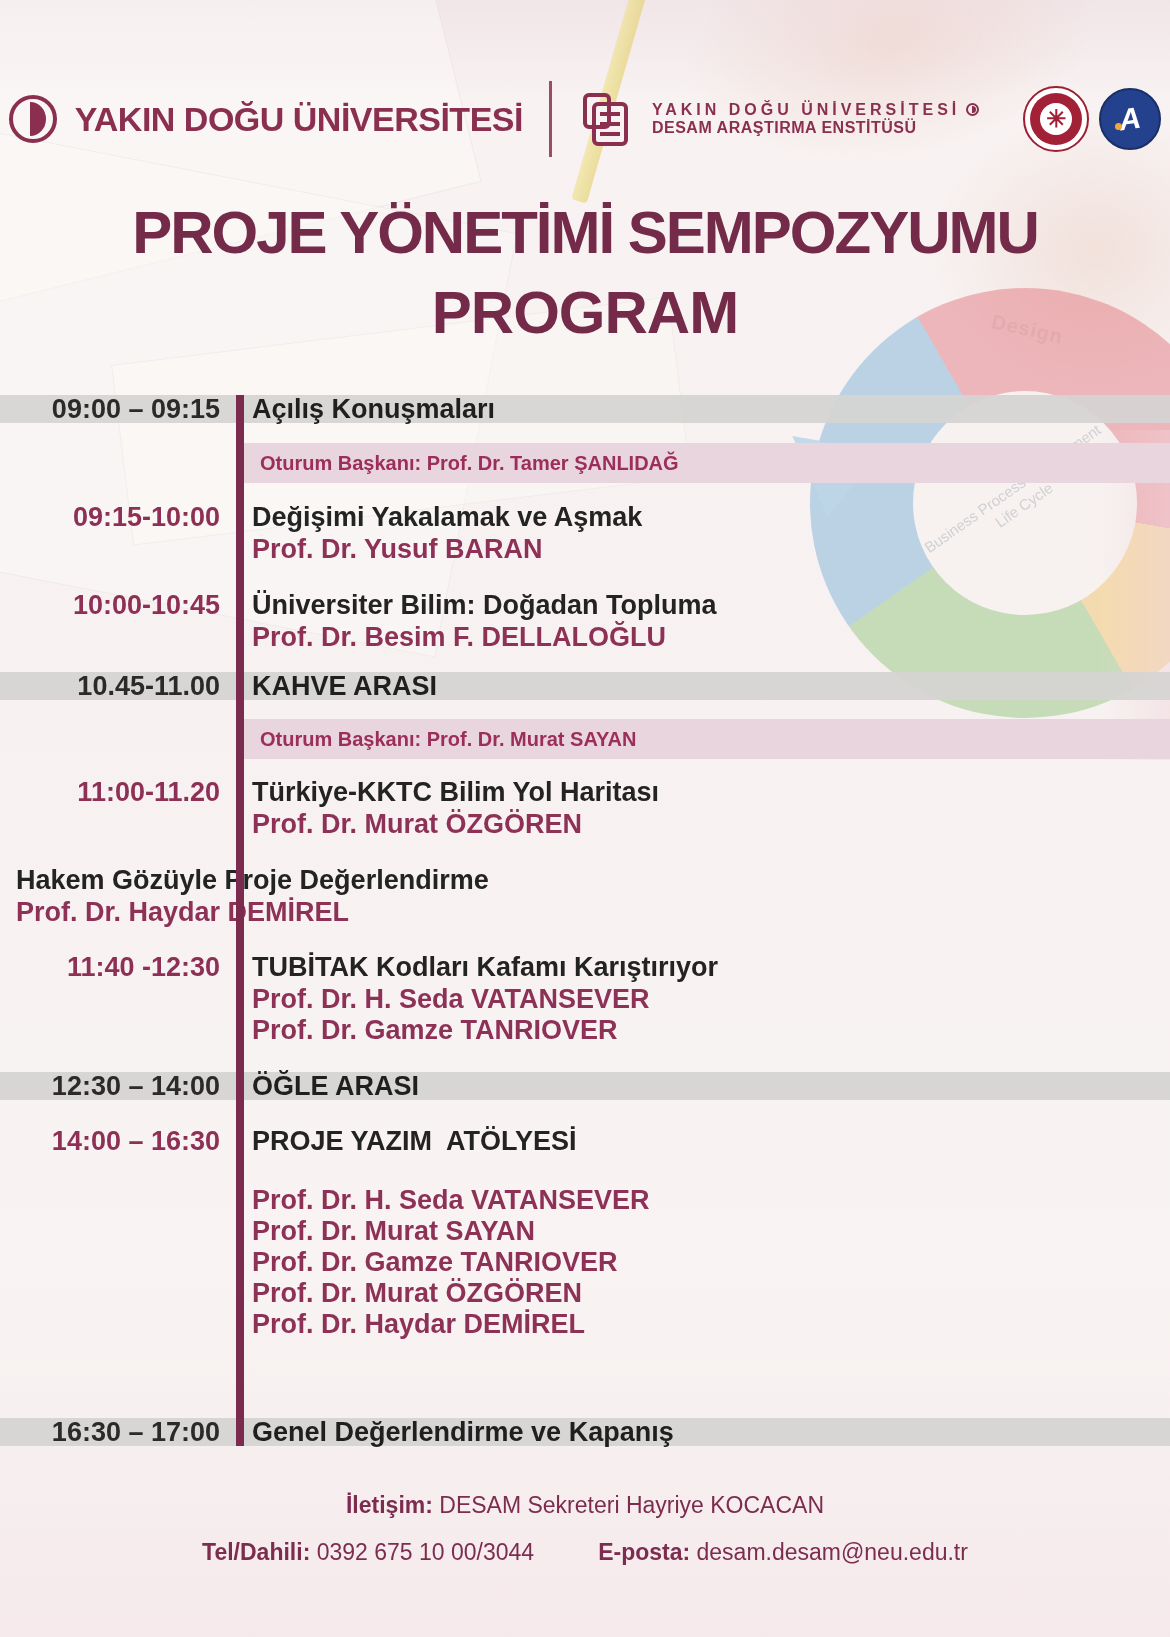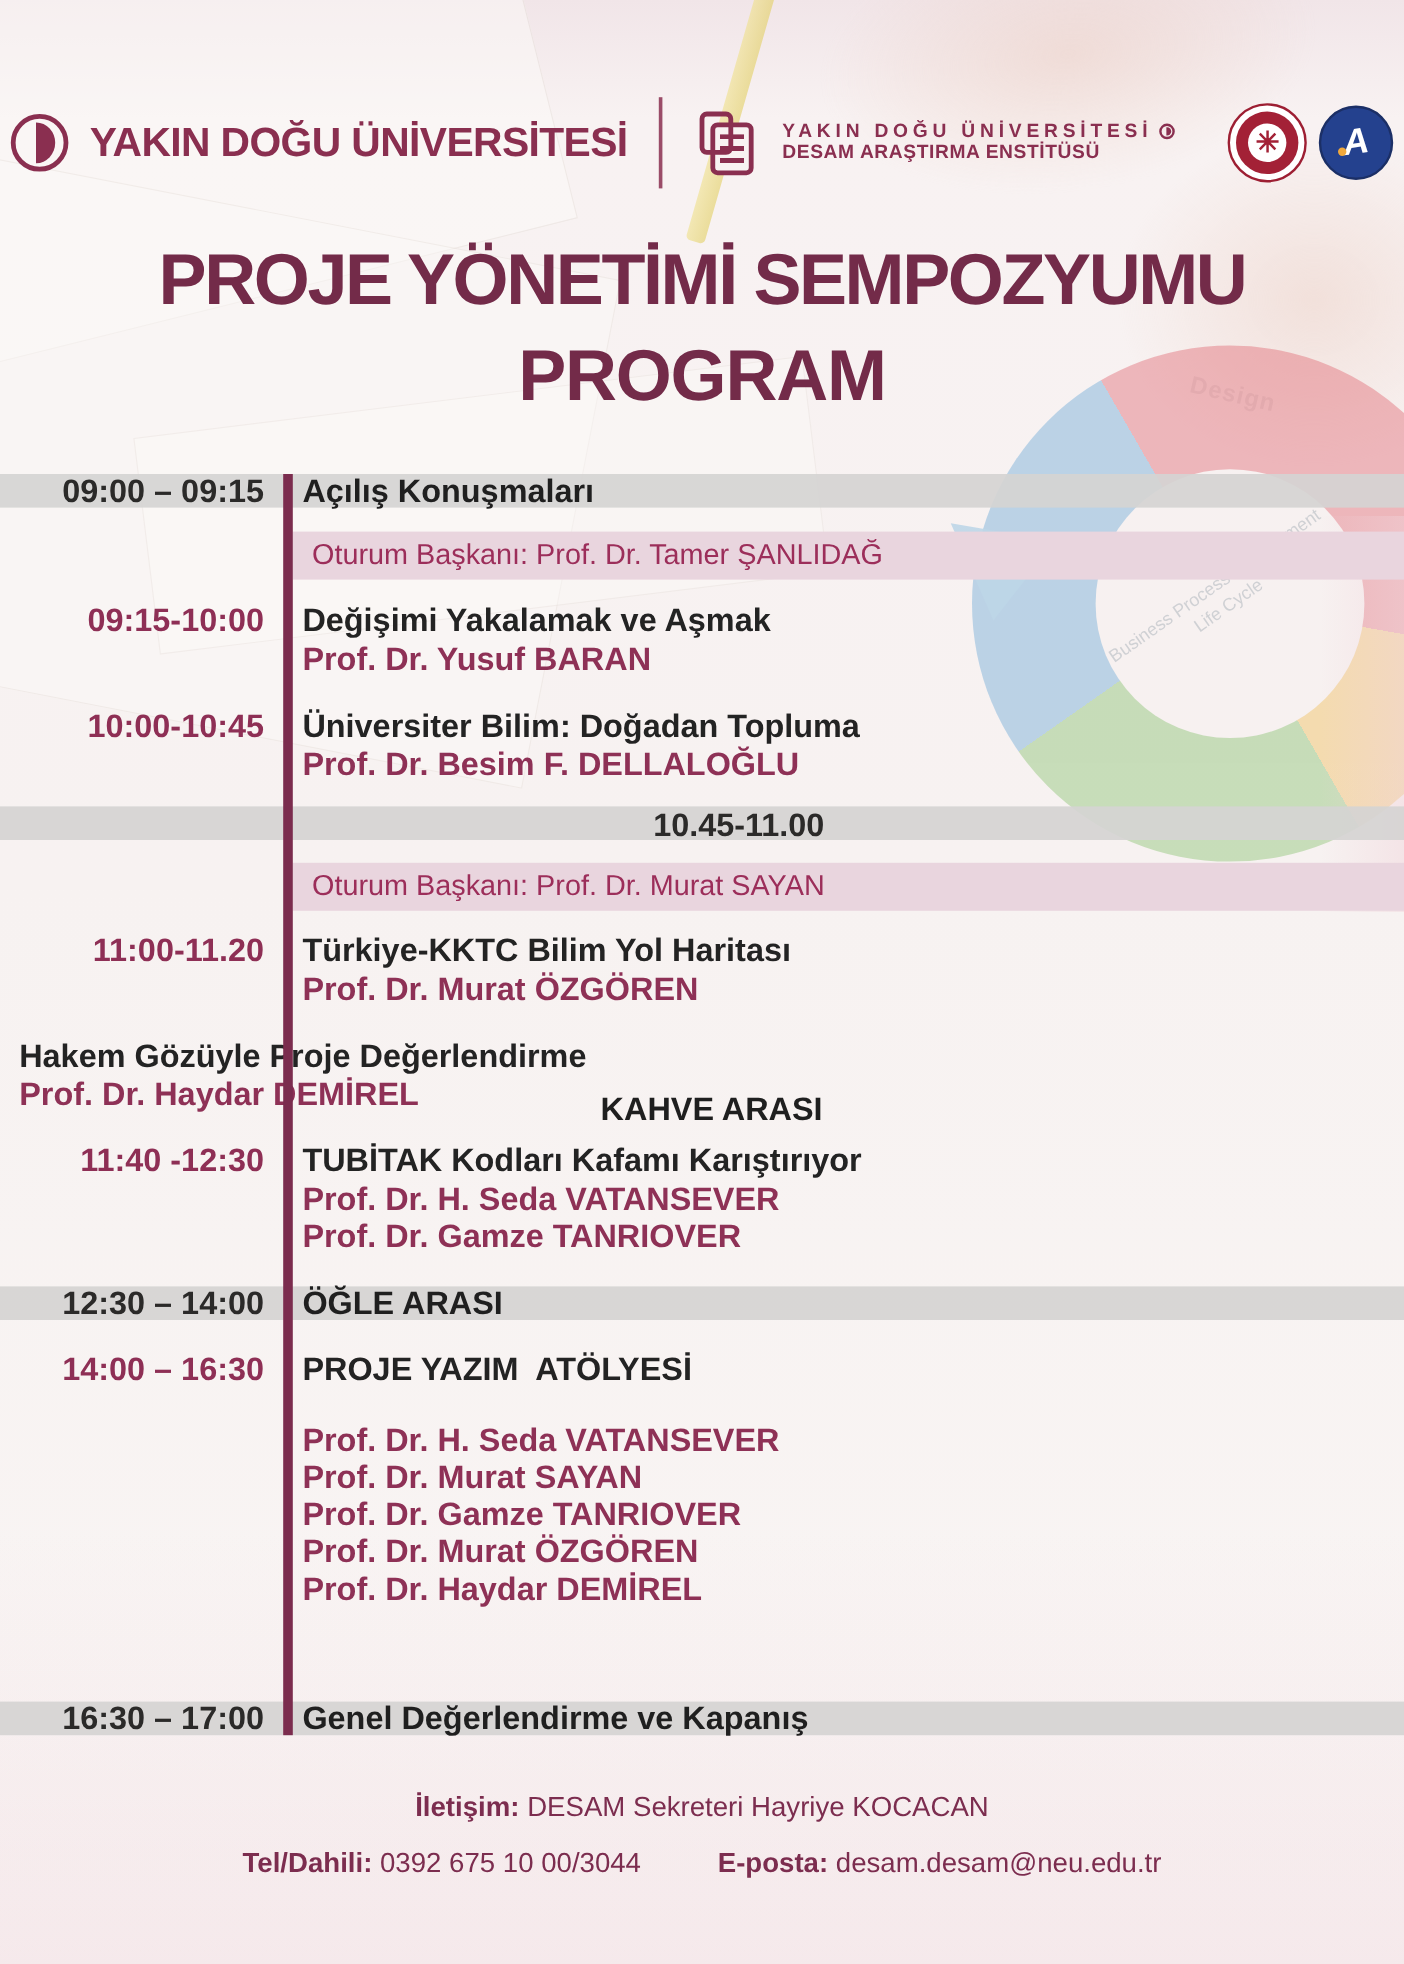--- a/index.html
+++ b/index.html
@@ -75,23 +75,23 @@
   .k-band{align-items:center;height:28px;background:rgba(213,212,210,.92);}
   .time{flex:0 0 236px;width:236px;box-sizing:border-box;text-align:right;padding-right:16px;
         font-weight:700;font-size:27px;line-height:33px;}
   .t-dark{color:#2b2a29;}
   .t-maroon{color:#8e2f55;}
   .content{padding-left:16px;}
   .stitle{font-size:27px;font-weight:700;color:#232323;line-height:33px;white-space:pre-wrap;}
   .k-band .stitle{color:#1f1f1f;}
   .speaker{font-size:27px;font-weight:700;color:#8e3156;line-height:31px;white-space:pre-wrap;}
   .k-chair{margin-left:244px;height:40px;background:#e9d5de;display:flex;align-items:center;padding-left:16px;}
-  .chair-text{font-size:24px;font-weight:400;color:#9c2e5a;white-space:nowrap;}
-  
-  .r2{margin-top:20px;} .r3{margin-top:18px;} .r4{margin-top:24px;} .r5{margin-top:19px;flex-direction:column;}
+  .chair-text{font-size:20px;font-weight:700;color:#9c2e5a;white-space:nowrap;}
+  
+  .r2{margin-top:20px;} .r3{margin-top:18px;} .r4{margin-top:24px;} .r5{margin-top:19px;}
   .r6{margin-top:19px;} .r7{margin-top:17px;} .r8{margin-top:24px;} .r9{margin-top:23px;}
   .r10{margin-top:26px;} .r11{margin-top:25px;} .r12{margin-top:27px;} .r13{margin-top:78px;}
   
   .footer{position:absolute;top:1492px;left:0;right:0;color:#7c2d4f;}
   .f-line1{text-align:center;font-size:23px;}
   .f-line1 .lbl{font-weight:700;}
   .f-line2{margin-top:20px;display:flex;justify-content:center;gap:64px;font-size:23px;}
   .f-line2 .lbl{font-weight:700;}
 </style>
 </head>

